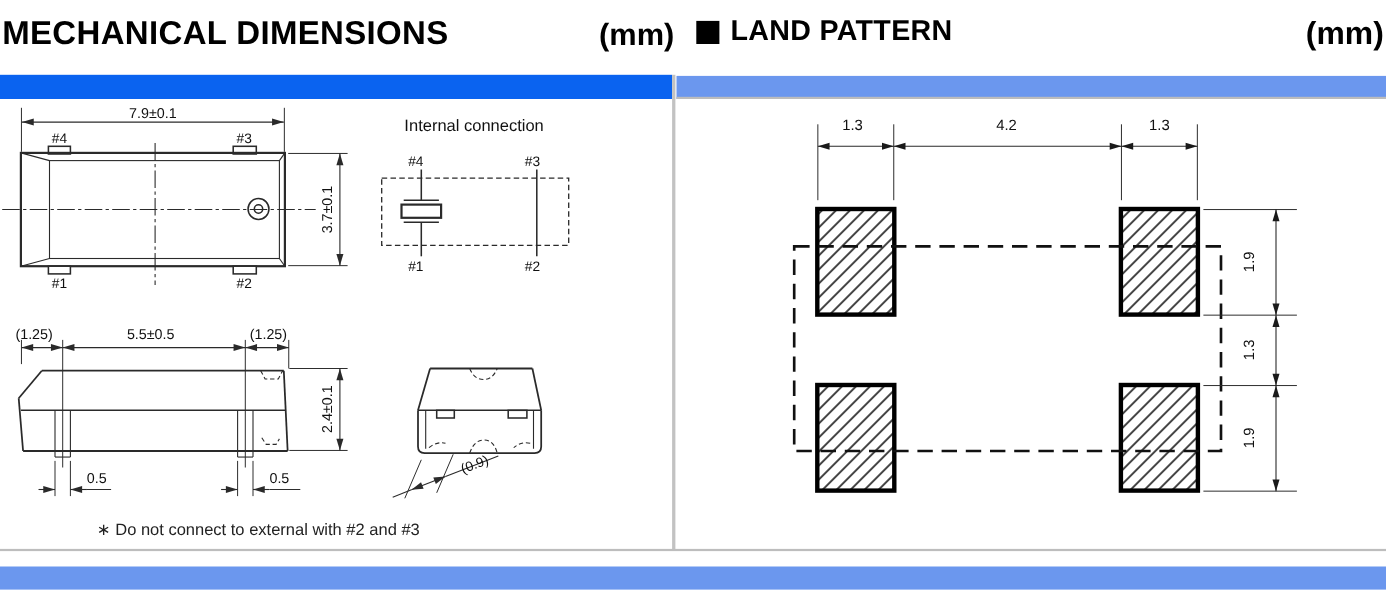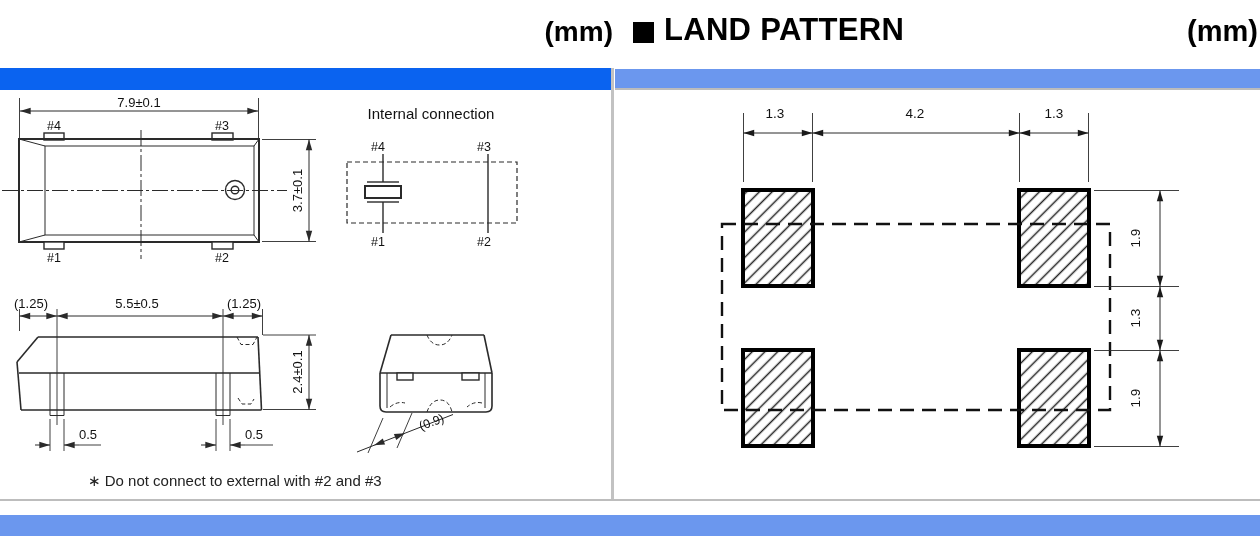--- a/index.html
+++ b/index.html
@@ -3,21 +3,21 @@
 <meta charset="utf-8">
 <style>
   html,body{margin:0;padding:0;background:#fff;}
   #screen{position:relative;width:1260px;height:542px;background:#fff;overflow:hidden;
           font-family:"Liberation Sans",sans-serif;color:#000;}
   .hdr{position:absolute;font-weight:700;white-space:nowrap;}
   #hdr-left-title{left:2px;top:14px;font-size:30px;letter-spacing:0.3px;}
   #hdr-left-mm{left:0;top:16px;width:613px;text-align:right;font-size:28px;}
   #hdr-right{left:633px;top:12px;display:flex;align-items:center;}
   #hdr-right-square{width:21px;height:21px;background:#000;margin-right:10px;margin-top:4px;}
-  #hdr-right-title{font-size:31px;letter-spacing:0.3px;}
+  #hdr-right-title{font-size:26px;letter-spacing:0.3px;}
   #hdr-right-mm{right:2px;top:15px;width:300px;text-align:right;font-size:29px;}
   .bar{position:absolute;}
   #bar-left{left:0;top:68px;width:611px;height:22px;background:#0a63f0;}
   #bar-right{left:615px;top:69px;width:645px;height:19px;background:#6b97ee;border-bottom:2px solid #bcbcbc;}
   #divider{left:611px;top:68px;width:3px;height:432px;background:#c2c2c2;}
   #bottom-line{left:0;top:499px;width:1260px;height:2px;background:#bdbdbd;}
   #bar-bottom{left:0;top:515px;width:1260px;height:21px;background:#6b97ee;}
   svg{position:absolute;}
   #mech-svg{left:0;top:93px;}
   #land-svg{left:613px;top:90px;}
@@ -35,20 +35,21 @@
   .cline{stroke:#2a2a2a;stroke-width:1;fill:none;stroke-dasharray:16 3 3 3;}
   .dsh{stroke:#2a2a2a;stroke-width:1.2;fill:none;stroke-dasharray:5 3;}
   .dshs{stroke:#2a2a2a;stroke-width:1;fill:none;stroke-dasharray:4 2.5;}
   .padw{fill:#fff;stroke:#2a2a2a;stroke-width:1.4;}
 </style>
 </head>
 <body>
 
 <div id="screen">
 
+  <div class="hdr" id="hdr-left-title">MECHANICAL DIMENSIONS</div>
   <div class="hdr" id="hdr-left-mm">(mm)</div>
 
   <div class="hdr" id="hdr-right">
     <span id="hdr-right-square"></span>
     <span id="hdr-right-title">LAND PATTERN</span>
   </div>
   <div class="hdr" id="hdr-right-mm">(mm)</div>
 
   <div class="bar" id="bar-left"></div>
   <div class="bar" id="bar-right"></div>

